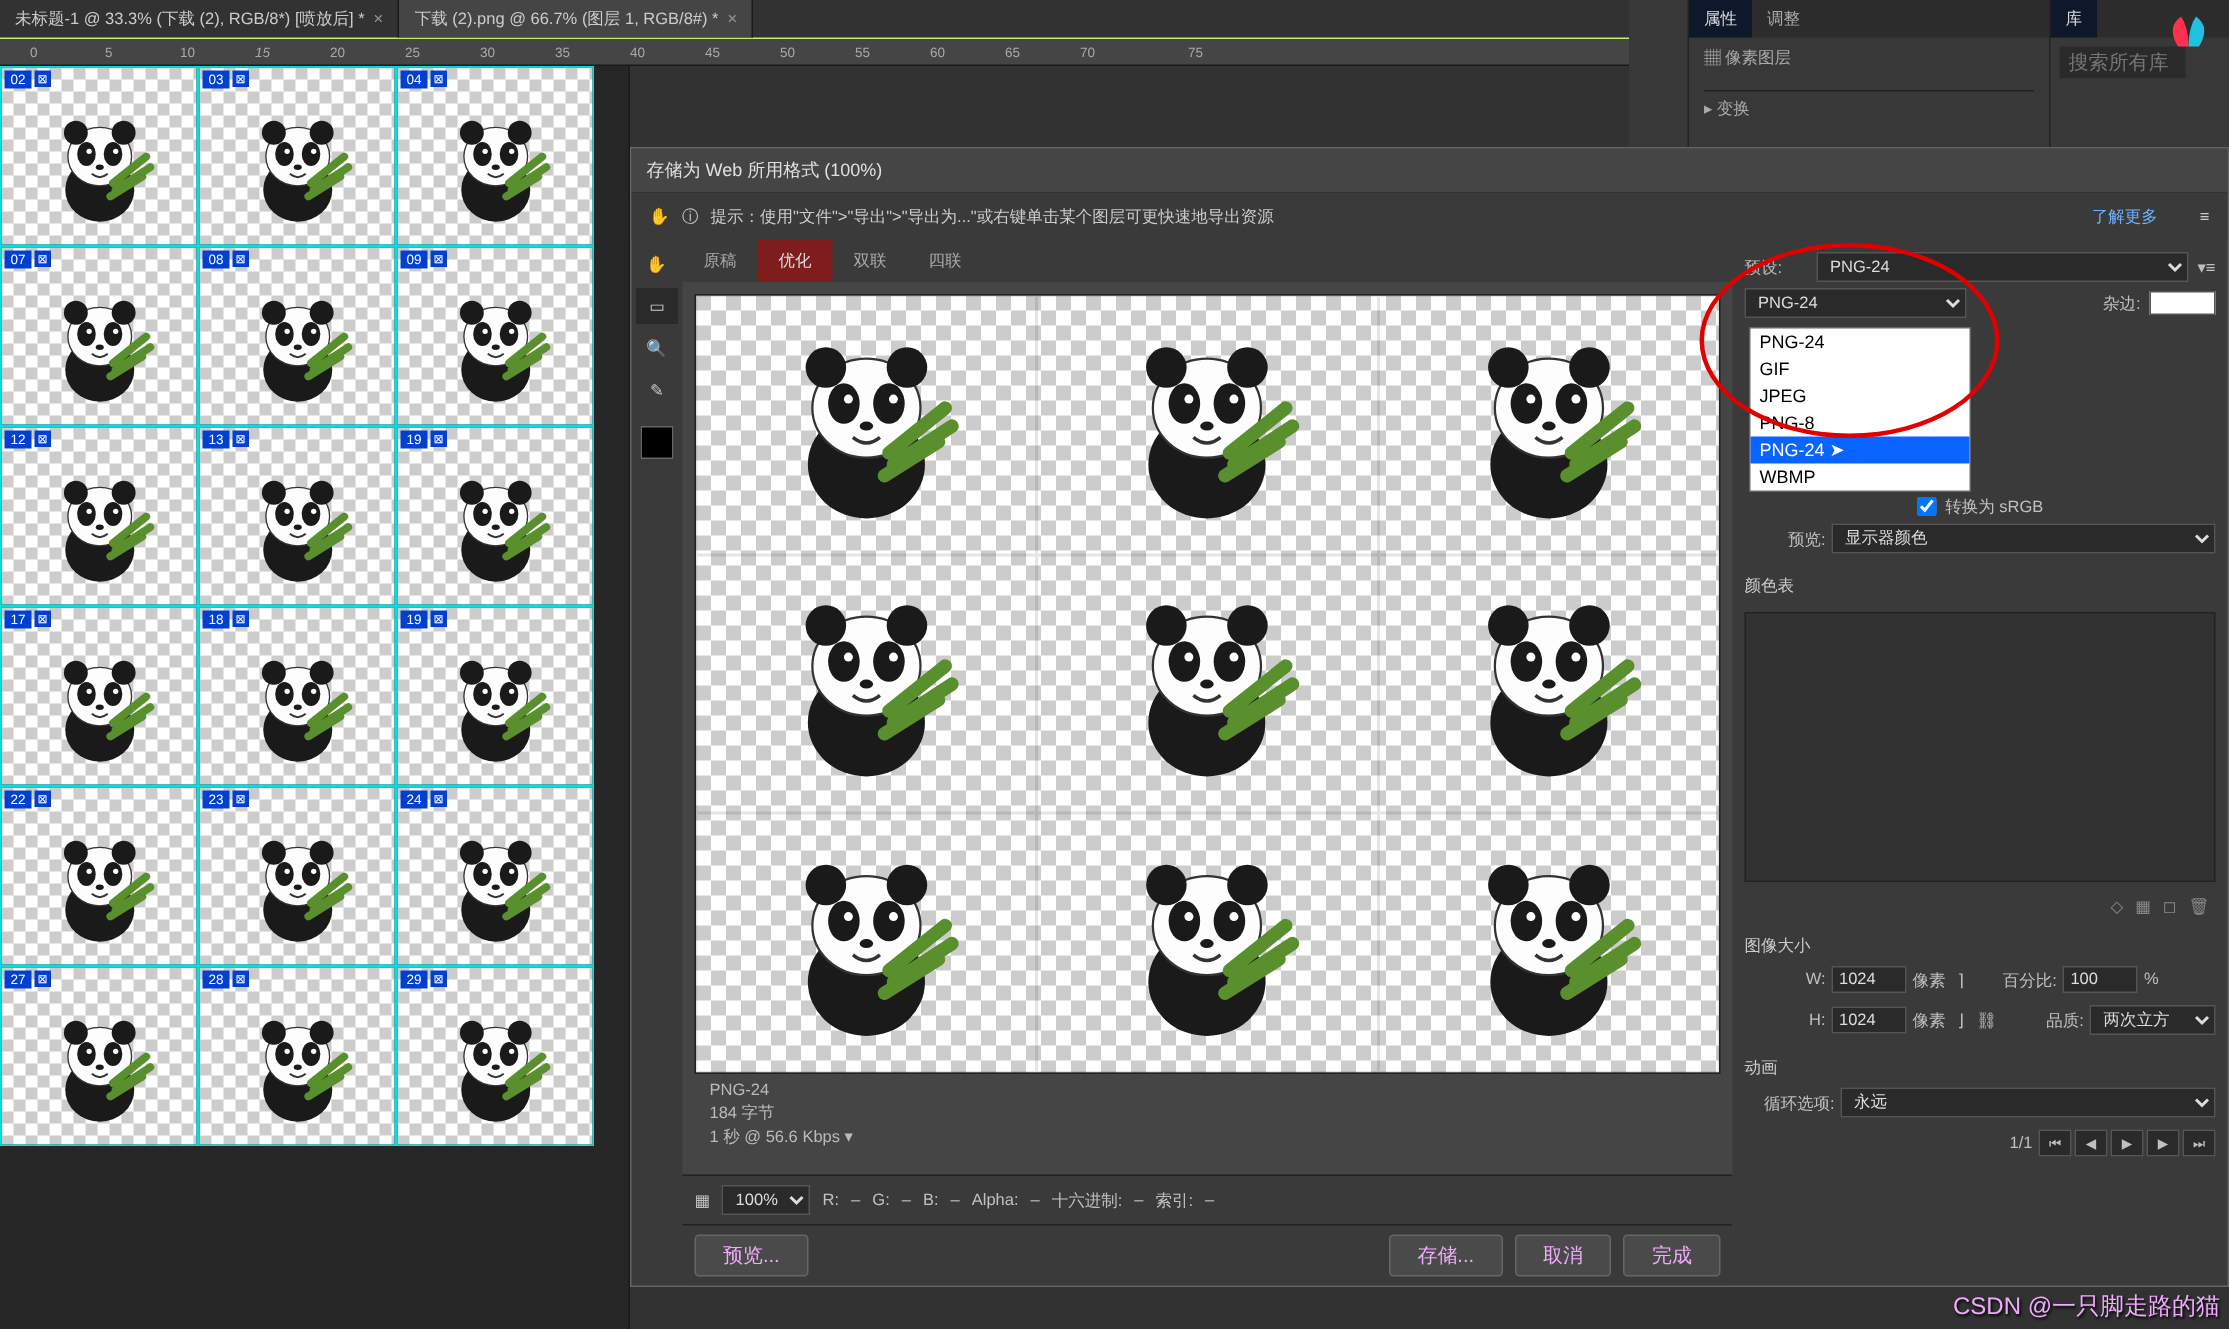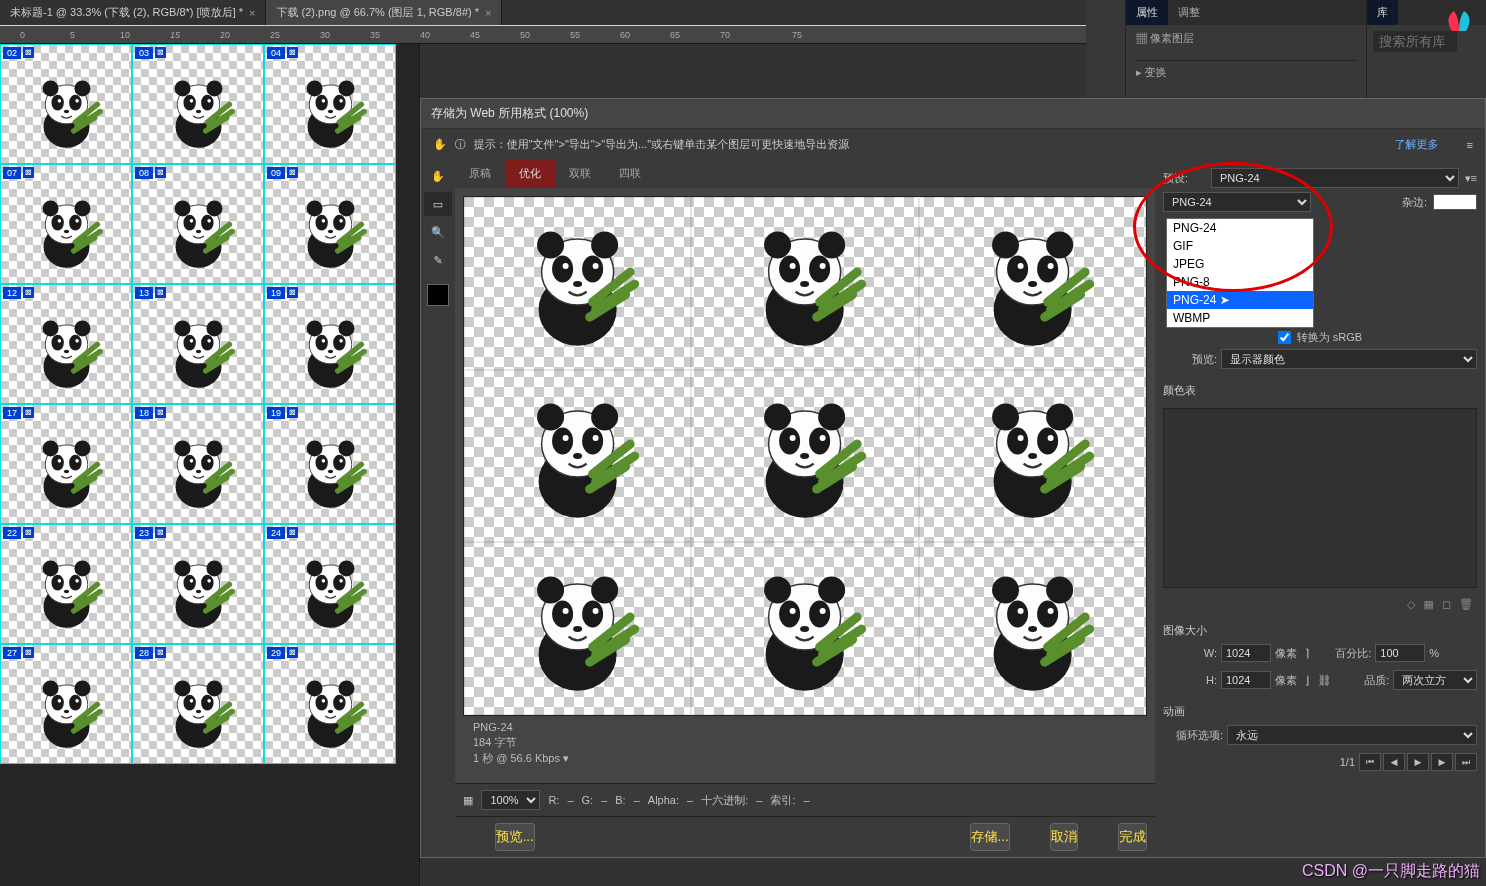--- a/index.html
+++ b/index.html
@@ -62,21 +62,21 @@
 .sect-title { color:#ccc; margin-top:6px; margin-bottom:2px; }
 .field-row { display:flex; align-items:center; gap:4px; margin-bottom:4px; }
 .field-row label { width:54px;text-align:right; }
 .field-row input { width:50px; }
 
 .colormap { height:180px; background:#323232; border:1px solid #222; margin:4px 0; }
 .map-icons { display:flex; justify-content:flex-end; gap:8px; color:#888; padding:2px 4px; }
 
 .dialog-footer { display:flex; align-items:center; padding:6px 8px; gap:8px; background:#3a3a3a; border-top:1px solid #222; }
 .dialog-footer .spacer { flex:1; }
-.btn { background:#4a4a4a; border:1px solid #666; padding:4px 0; color:#fde047; cursor:pointer; border-radius:3px;margin-left:32px; }
+.btn { background:#4a4a4a; border:1px solid #666; padding:4px 18px; color:#f0abfc; cursor:pointer; border-radius:3px; }
 
 
 .panels { position:absolute; right:0; top:0; width:400px; background:#383838; height:100px; z-index:1; display:flex; }
 .panel-col1 { width:40px; background:#383838; border-right:1px solid #222; }
 .panel-main { flex:1; }
 .panel-tabs { display:flex; background:#2c2c2c; }
 .panel-tab { padding:5px 10px; color:#aaa; cursor:pointer; }
 .panel-tab.active { background:#0f172a; color:#ddd; }
 .panel-body { padding:6px 10px; color:#aaa; }
 .lib-panel { width:120px; border-left:1px solid #222; }

